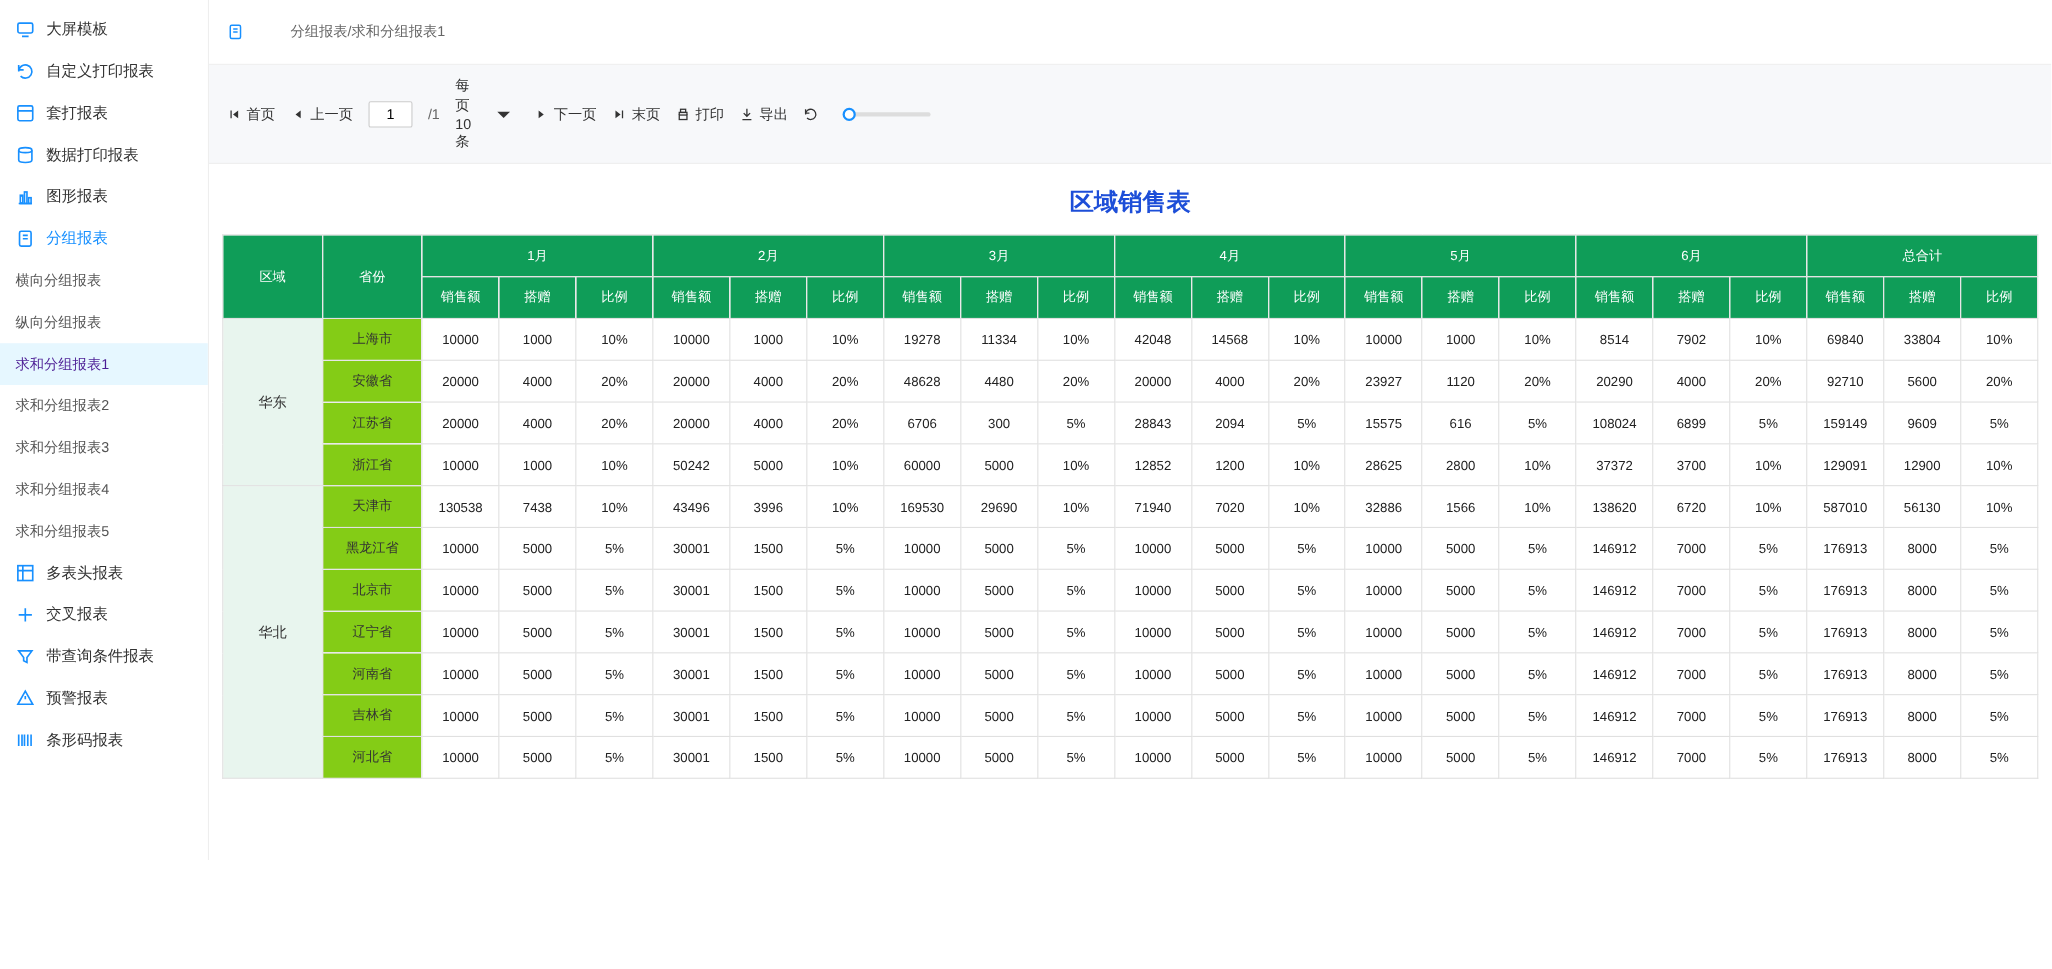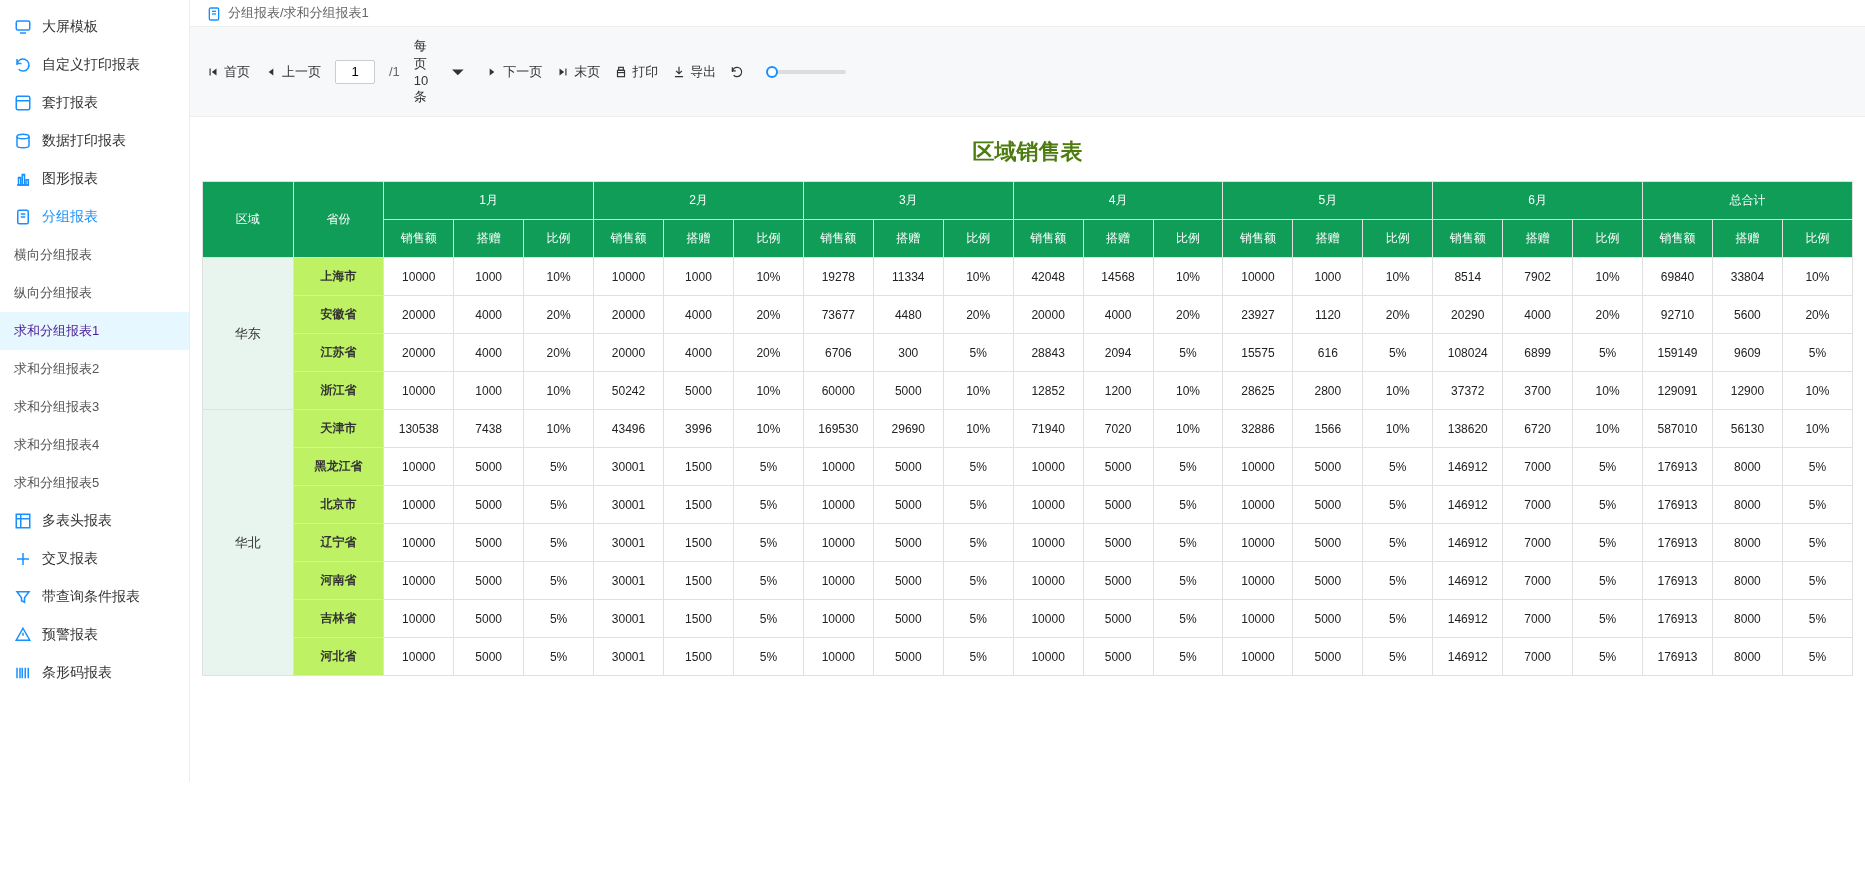--- a/index.html
+++ b/index.html
@@ -9,39 +9,39 @@
 
 .sidebar { width:190px; background:#fff; border-right:1px solid #eee; padding-top:8px; overflow:hidden; }
 .side-item { display:flex; align-items:center; padding:10px 14px; color:#333; cursor:pointer; font-size:14px; white-space:nowrap; }
 .side-item .icon { width:18px; height:18px; margin-right:10px; color:#1890ff; flex:none; }
 .side-item.sub { font-size:13px; color:#555; }
 .side-item.active { background:#e6f7ff; color:#4c1d95; }
 .side-item.parent-open { color:#1890ff;font-family:Liberation Serif, serif; }
 
 
 .main { flex:1; display:flex; flex-direction:column; overflow:hidden; }
-.breadcrumb { display:flex; align-items:flex-end; padding:4px 16px; border-bottom:1px solid #eee; color:#666; font-size:13px; }
+.breadcrumb { display:flex; align-items:center; padding:20px 16px; border-bottom:1px solid #eee; color:#666; font-size:13px;gap:36px; }
 .breadcrumb .icon { width:16px; height:16px; margin-right:6px; color:#1890ff; }
 .toolbar { display:flex; align-items:center; gap:14px; padding:10px 16px; background:#f7f8fa; border-bottom:1px solid #eee; font-size:13px; color:#333; }
 .tb-btn { display:flex; align-items:center; gap:4px; cursor:pointer; user-select:none; }
 .tb-btn .icon { width:14px; height:14px; }
 .page-input { width:40px; height:24px; text-align:center; border:1px solid #ccc; border-radius:2px; font-size:13px; }
 .page-total { color:#666; }
 .select-drop { display:flex; align-items:center; gap:4px; cursor:pointer; }
 .slider { width:80px; height:4px; background:#ddd; border-radius:2px; position:relative; margin-left:8px; }
 .slider::before { content:""; position:absolute; left:0; top:-4px; width:12px; height:12px; border-radius:50%; background:#fff; border:2px solid #1890ff; box-sizing:border-box; }
 
 .report-area { flex:1; overflow:auto; padding:20px 12px 12px 12px; }
-.report-title { text-align:center; font-size:22px; font-weight:bold; color:#4d7c0f; margin-bottom:14px; }
+.report-title { text-align:center; font-size:22px; font-weight:bold; color:#1d4ed8; margin-bottom:14px; }
 .report-table { border-collapse:collapse; width:100%; table-layout:fixed; font-size:12px; }
 .report-table th, .report-table td { border:1px solid #e0e0e0; text-align:center; padding:10px 4px; white-space:nowrap; overflow:hidden; }
 .report-table thead th { background:#0f9d58; color:#ffffff; font-weight:normal; }
 .report-table thead th.sub { background:#0f9d58; }
 .report-table tbody td.region { background:#e8f5ee; color:#333; font-size:13px;margin-top:16px; }
-.report-table tbody td.province { background:#bef264; color:#333;font-weight:bold; }
+.report-table tbody td.province { background:#84cc16; color:#333; }
 .report-table tbody td.num { color:#222; }
 .col-region { width:70px; }
 .col-prov { width:70px; }
 .col-num { width:54px; }
 </style>
 </head>
 <body>
 
 <div class="app">
 
@@ -292,21 +292,21 @@
               <td class="num">10%</td>
             </tr>
             <tr>
               <td class="province">安徽省</td>
               <td class="num">20000</td>
               <td class="num">4000</td>
               <td class="num">20%</td>
               <td class="num">20000</td>
               <td class="num">4000</td>
               <td class="num">20%</td>
-              <td class="num">73677</td>
+              <td class="num">48628</td>
               <td class="num">4480</td>
               <td class="num">20%</td>
               <td class="num">20000</td>
               <td class="num">4000</td>
               <td class="num">20%</td>
               <td class="num">23927</td>
               <td class="num">1120</td>
               <td class="num">20%</td>
               <td class="num">20290</td>
               <td class="num">4000</td>

